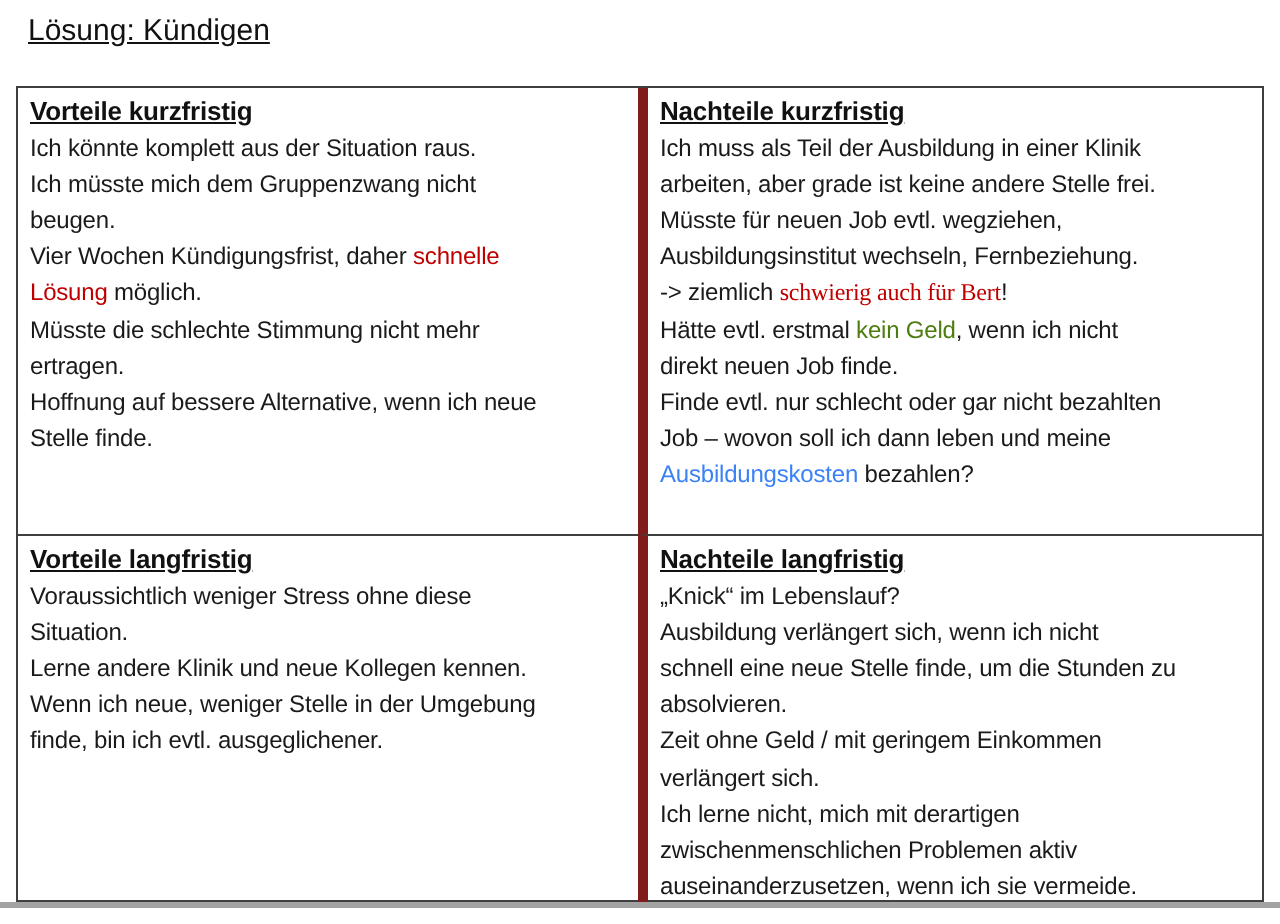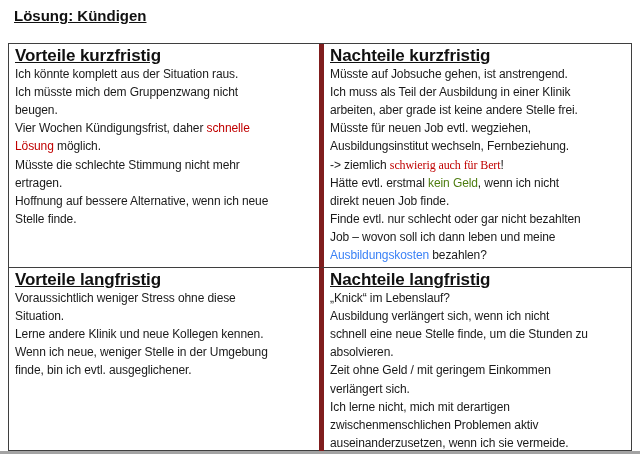--- a/index.html
+++ b/index.html
@@ -10,21 +10,21 @@
     color: #1a1a1a;
     overflow: hidden;
     position: relative;
   }
   .page { position: relative; width: 640px; height: 462px; background:#fff; }
 
   .doc-title {
     position: absolute;
     left: 14px; top: 7px;
     font-size: 15px;
-    font-weight: bold;
+    font-weight: normal;
     text-decoration: underline;
     color: #111;
     letter-spacing: 0;
     white-space: nowrap;
   }
 
   .doc-table {
     position: absolute;
     left: 8px; top: 43px;
     width: 624px; height: 408px;
@@ -40,21 +40,21 @@
     line-height: 18.1px;
     letter-spacing: -0.1px;
     overflow: visible;
   }
   .cell.col-right { border-left: 5px solid #7f1d1d; }
   .cell.row-bottom { border-top: 1px solid #3f3f3f; }
 
   .cell-header {
     font-weight: bold;
     text-decoration: underline;
-    font-size: 17px;
+    font-size: 13px;
     color: #111;
   }
   .cell-body p {
     white-space: pre-line;
     margin: 0;
   }
   .red-run {  }
 
   .window-bottom-edge {
     position: absolute;
@@ -83,21 +83,20 @@
           <p><span>Müsste die schlechte Stimmung nicht mehr
 ertragen.</span></p>
           <p><span>Hoffnung auf bessere Alternative, wenn ich neue
 Stelle finde.</span></p>
         </div>
     </div>
 
     <div class="cell col-right row-top">
       <div class="cell-header">Nachteile kurzfristig</div>
       <div class="cell-body">
-          <p><span>Müsste auf Jobsuche gehen, ist anstrengend.</span></p>
           <p><span>Ich muss als Teil der Ausbildung in einer Klinik
 arbeiten, aber grade ist keine andere Stelle frei.</span></p>
           <p><span>Müsste für neuen Job evtl. wegziehen,
 Ausbildungsinstitut wechseln, Fernbeziehung.</span></p>
           <p><span>-&gt; ziemlich </span><span class="red-run" style="color: rgb(192, 0, 0); font-family: Liberation Serif, serif;">schwierig auch für Bert</span><span>!</span></p>
           <p><span>Hätte evtl. erstmal </span><span class="red-run" style="color: #4d7c0f;">kein Geld</span><span>, wenn ich nicht
 direkt neuen Job finde.</span></p>
           <p><span>Finde evtl. nur schlecht oder gar nicht bezahlten
 Job – wovon soll ich dann leben und meine
 </span><span class="red-run" style="color: #3b82f6;">Ausbildungskosten</span><span> bezahlen?</span></p>

